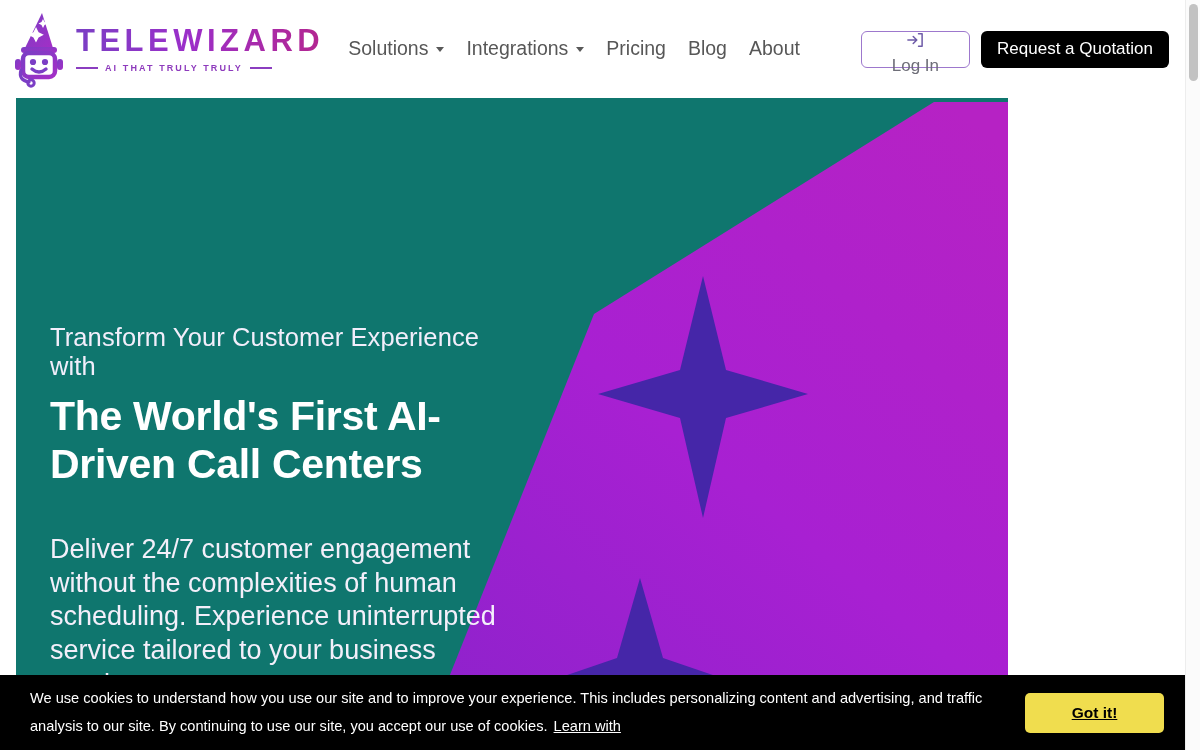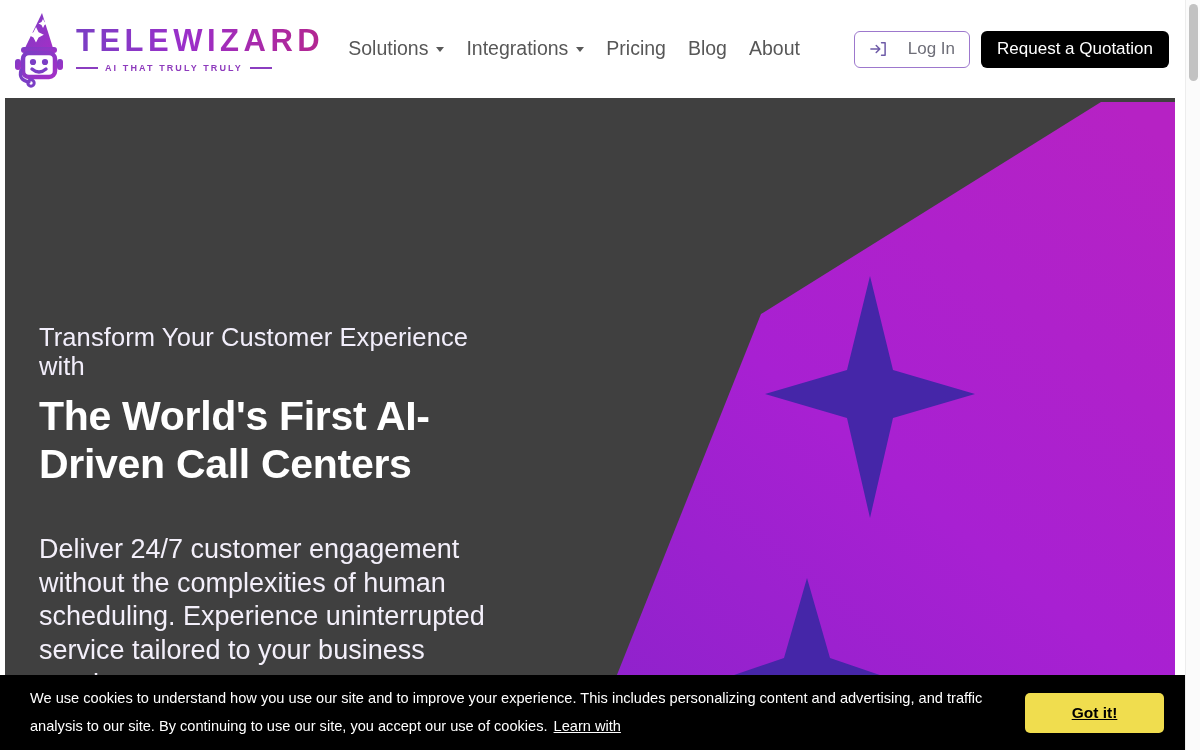--- a/index.html
+++ b/index.html
@@ -118,31 +118,32 @@
   
   #header-actions {
     display: flex;
     align-items: center;
     gap: 11px;
     flex: 0 0 auto;
   }
   #login-button {
     display: inline-flex;
     align-items: center;
-    gap: 21px;
+    gap: 8px;
     height: 37px;
-    padding: 0 14px;
+    padding: 0 30px;
     border: 1.4px solid #9d78cd;
     border-radius: 6px;
     background: #ffffff;
     color: #6e6e78;
     font-size: 17px;
     cursor: pointer;
     white-space: nowrap;
     font-family: inherit;
+    flex-direction: column;
   }
   #login-button .login-icon { display: inline-flex; }
   #quote-button {
     display: inline-flex;
     align-items: center;
     justify-content: center;
     height: 37px;
     padding: 0 16px;
     border: none;
     border-radius: 6px;
@@ -150,24 +151,24 @@
     color: #ffffff;
     font-size: 17px;
     cursor: pointer;
     white-space: nowrap;
     font-family: inherit;
   }
 
   
   #hero {
     position: absolute;
-    top: 98px; left: 5px;
-    width: 1170px;
+    top: 98px; left: 16px;
+    width: 992px;
     height: 652px;
-    background: #404040;
+    background: #0f766e;
     overflow: hidden;
   }
   #hero-art {
     position: absolute;
     top: 0; right: 0;
     width: 620px;
     height: 652px;
     pointer-events: none;
   }
   #hero-copy {

